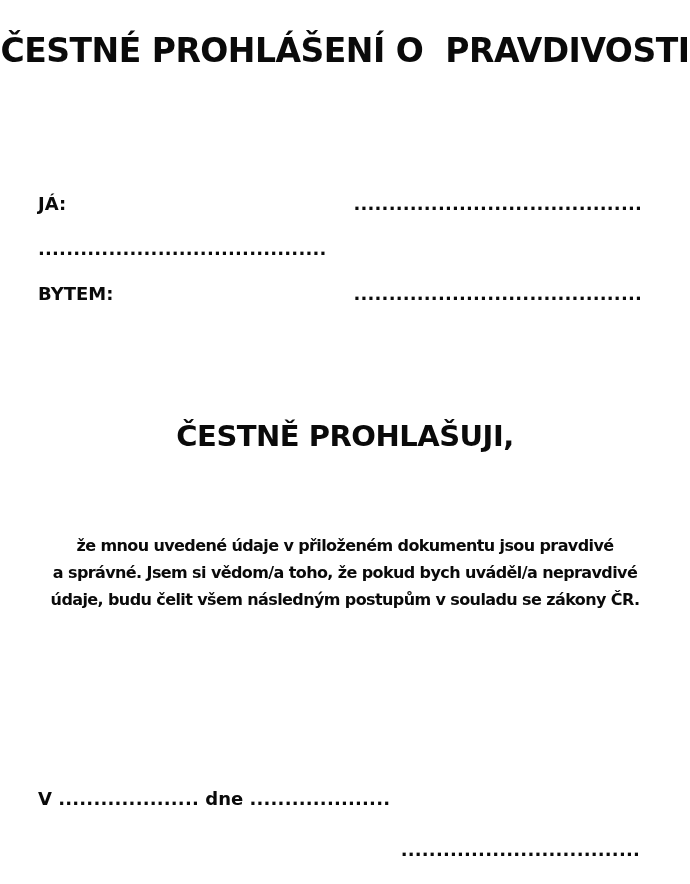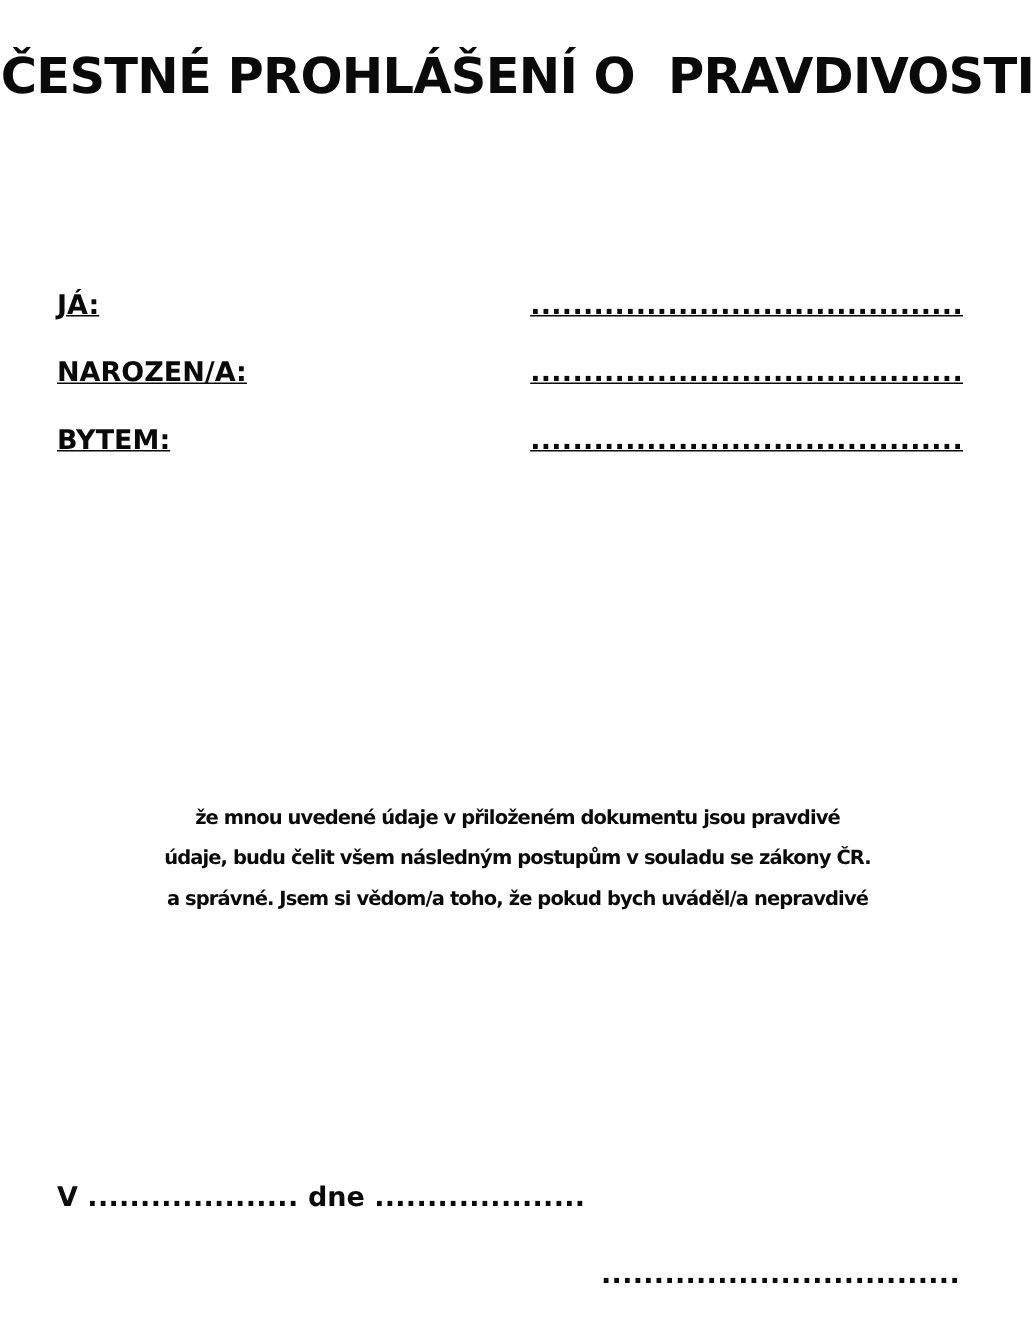--- a/index.html
+++ b/index.html
@@ -26,21 +26,20 @@
     line-height: 50px;
     letter-spacing: -0.5px;
   }
 
   
   .fields {
     position: absolute;
     top: 194px;
     left: 38px;
     right: 48px;
-    text-decoration: underline;
   }
   .field-row {
     display: flex;
     justify-content: space-between;
     align-items: baseline;
     font-size: 18px;
     line-height: 20px;
     margin-bottom: 25px;
   }
   .field-label { white-space: nowrap; }
@@ -61,21 +60,21 @@
     letter-spacing: -0.5px;
   }
 
   
   .declaration {
     position: absolute;
     top: 532px;
     left: 0;
     width: 100%;
     text-align: center;
-    font-size: 13px;
+    font-size: 16px;
     line-height: 27px;
     letter-spacing: -0.6px;
   }
   .decl-line { white-space: nowrap; }
 
   
   .place-date {
     position: absolute;
     top: 787px;
     left: 38px;
@@ -103,34 +102,34 @@
   <header class="title">
     <div>ČESTNÉ PROHLÁŠENÍ O&nbsp; PRAVDIVOSTI</div>
   </header>
 
   <section class="fields">
     <div class="field-row">
       <span class="field-label">JÁ:</span>
       <span class="blank-dots">.........................................</span>
     </div>
     <div class="field-row">
-      <span class="field-label">NAROZEN/A:</span>
       <span class="blank-dots">.........................................</span>
     </div>
     <div class="field-row">
       <span class="field-label">BYTEM:</span>
       <span class="blank-dots">.........................................</span>
     </div>
   </section>
 
+  <h2 class="subheading">ČESTNĚ PROHLAŠUJI,</h2>
 
   <section class="declaration">
     <div class="decl-line">že mnou uvedené údaje v přiloženém dokumentu jsou pravdivé</div>
+    <div class="decl-line">a správné. Jsem si vědom/a toho, že pokud bych uváděl/a nepravdivé</div>
     <div class="decl-line">údaje, budu čelit všem následným postupům v souladu se zákony ČR.</div>
-    <div class="decl-line">a správné. Jsem si vědom/a toho, že pokud bych uváděl/a nepravdivé</div>
   </section>
 
   <div class="place-date">
     <span>V</span>
     <span class="blank-dots">....................</span>
     <span>dne</span>
     <span class="blank-dots">....................</span>
   </div>
 
   <div class="signature blank-dots">..................................</div>

